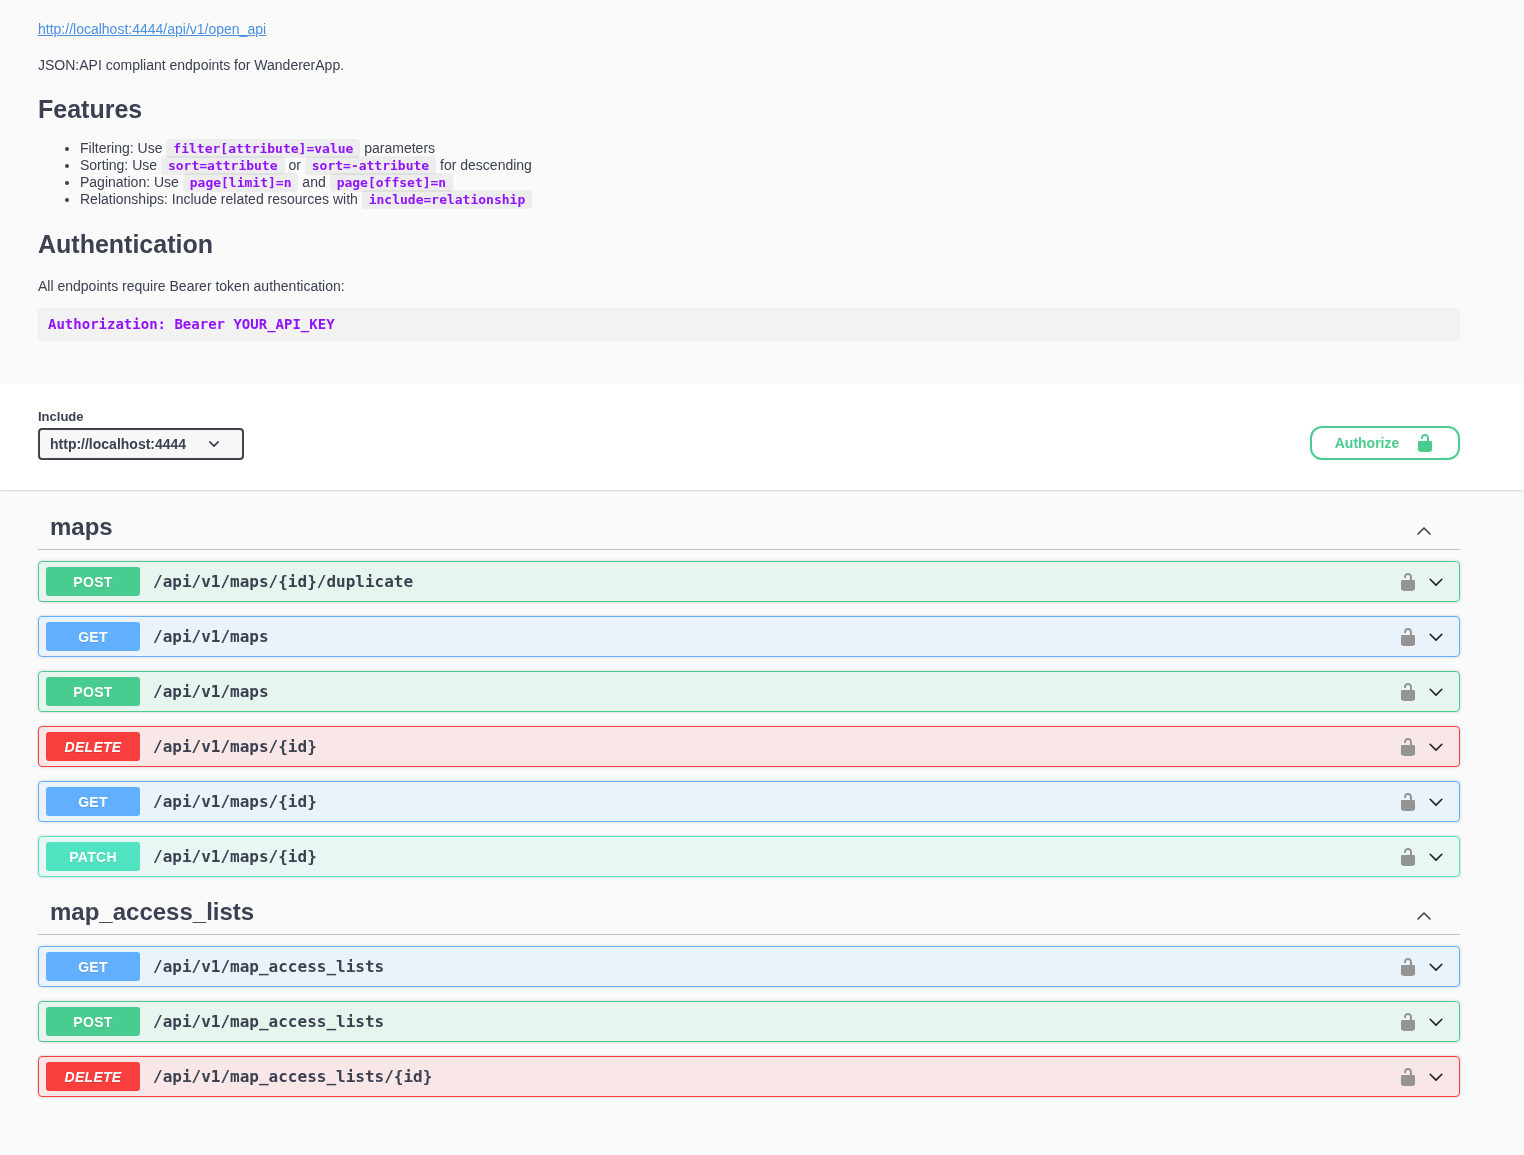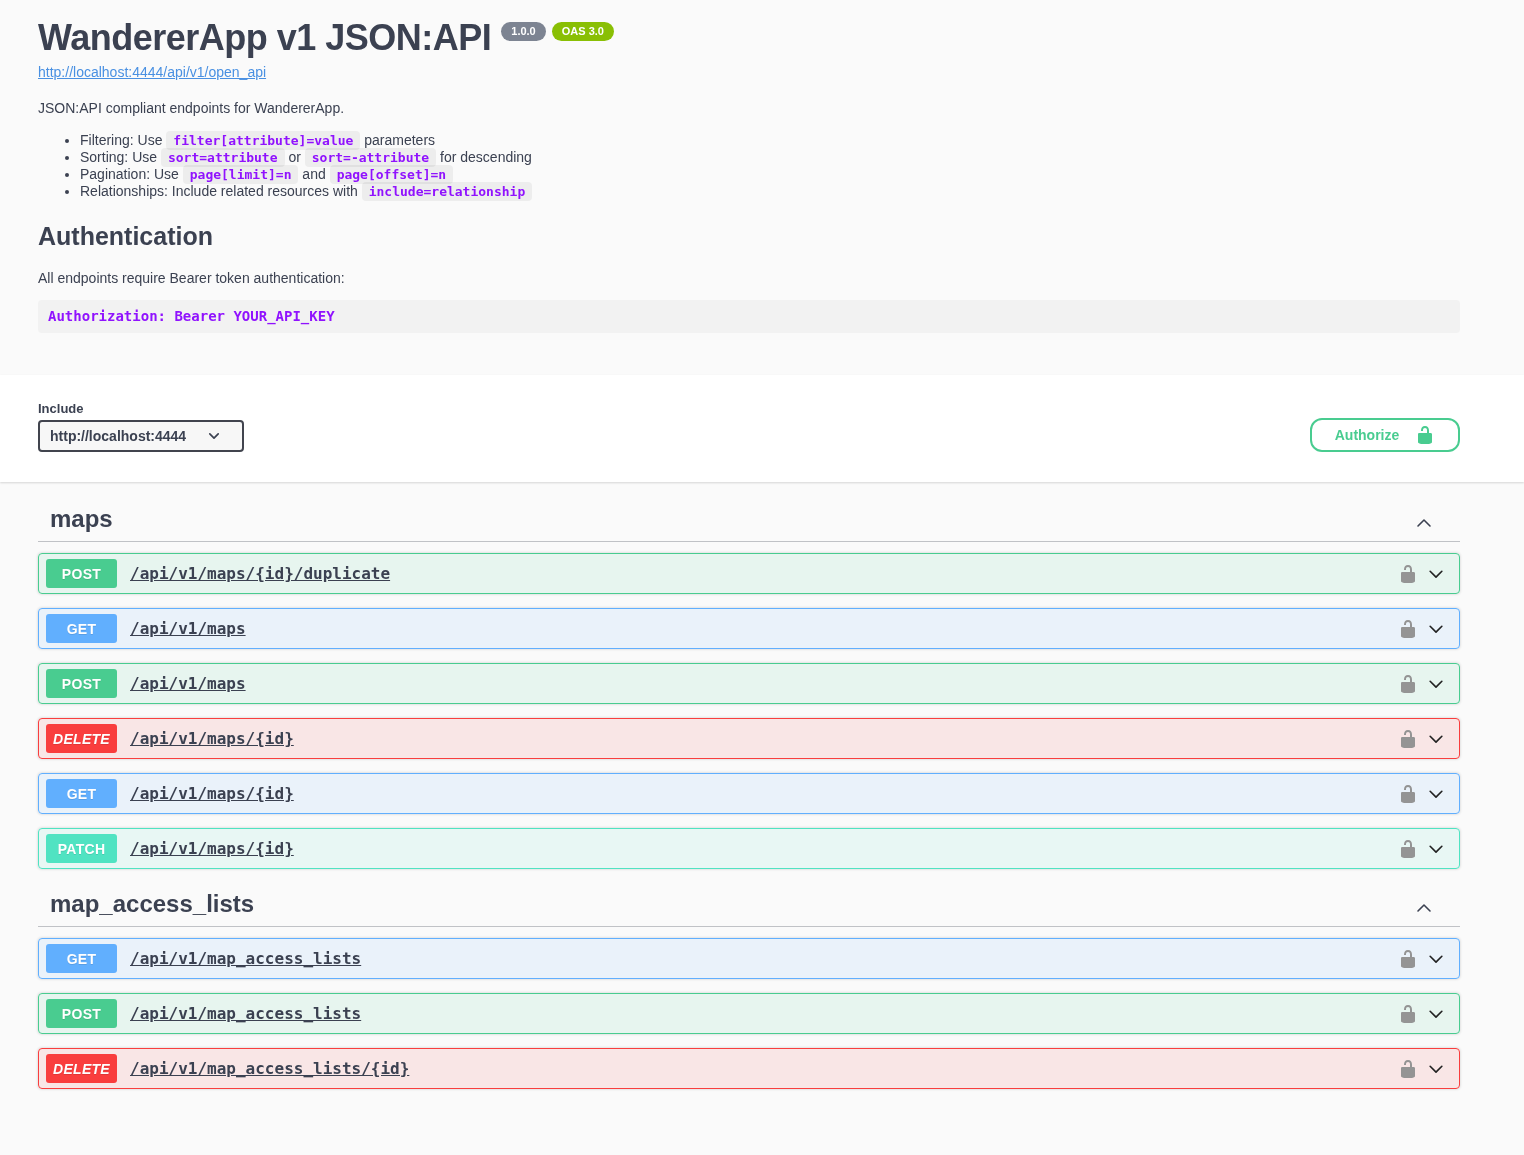--- a/index.html
+++ b/index.html
@@ -102,59 +102,53 @@
   .opblock {
     display: flex; align-items: center;
     height: 41px; margin-bottom: 14px;
     border: 1px solid; border-radius: 4px;
     box-shadow: 0 0 3px rgba(0,0,0,.19);
     padding-left: 7px; padding-right: 14px;
     cursor: pointer;
   }
   .method-badge {
     display: flex; align-items: center; justify-content: center;
-    width: 71px; height: 29px;
+    width: 94px; height: 29px;
     border-radius: 3px;
     font-size: 14px; font-weight: bold; color: #fff;
     text-shadow: 0 1px 0 rgba(0,0,0,.1);
     letter-spacing: 0.3px;
   }
   .path {
     margin-left: 13px;
     font-family: "DejaVu Sans Mono", monospace;
-    font-size: 16px; font-weight: bold; color: #3b4151; text-decoration: underline;
+    font-size: 16px; font-weight: bold; color: #3b4151;
   }
   .row-right { margin-left: auto; display: flex; align-items: center; gap: 9px; }
   .lock-btn, .expand-btn {
     background: none; border: none; padding: 0; margin: 0; cursor: pointer;
     display: flex; align-items: center;
   }
   .opblock.get    { border-color: #61affe; background: rgba(97,175,254,.1); }
   .opblock.post   { border-color: #49cc90; background: rgba(73,204,144,.1); }
   .opblock.delete { border-color: #f93e3e; background: rgba(249,62,62,.1); }
   .opblock.patch  { border-color: #50e3c2; background: rgba(80,227,194,.1); }
   .opblock.get    .method-badge { background: #61affe; }
   .opblock.post   .method-badge { background: #49cc90; }
   .opblock.delete .method-badge { background: #f93e3e; font-style: italic; }
   .opblock.patch  .method-badge { background: #50e3c2; }
 </style>
 </head>
 <body>
 
 <div class="info wrap">
-  <div class="title-row">
-    <h1 class="api-title">WandererApp v1 JSON:API</h1>
-    <span class="badges">
-      <span class="pill version">1.0.0</span>
-      <span class="pill oas">OAS 3.0</span>
-    </span>
-  </div>
   <a class="spec-link">http://localhost:4444/api/v1/open_api</a>
   <div class="description">JSON:API compliant endpoints for WandererApp.</div>
 
+  <h2 class="md-heading">Features</h2>
   <ul class="features-list">
     <li><span>Filtering: Use </span><code class="inline-code">filter[attribute]=value</code><span> parameters</span></li>
     <li><span>Sorting: Use </span><code class="inline-code">sort=attribute</code><span> or </span><code class="inline-code">sort=-attribute</code><span> for descending</span></li>
     <li><span>Pagination: Use </span><code class="inline-code">page[limit]=n</code><span> and </span><code class="inline-code">page[offset]=n</code><span></span></li>
     <li><span>Relationships: Include related resources with </span><code class="inline-code">include=relationship</code><span></span></li>
   </ul>
 
   <h2 class="md-heading">Authentication</h2>
   <div class="auth-text">All endpoints require Bearer token authentication:</div>
   <div class="code-block">Authorization: Bearer YOUR_API_KEY</div>

